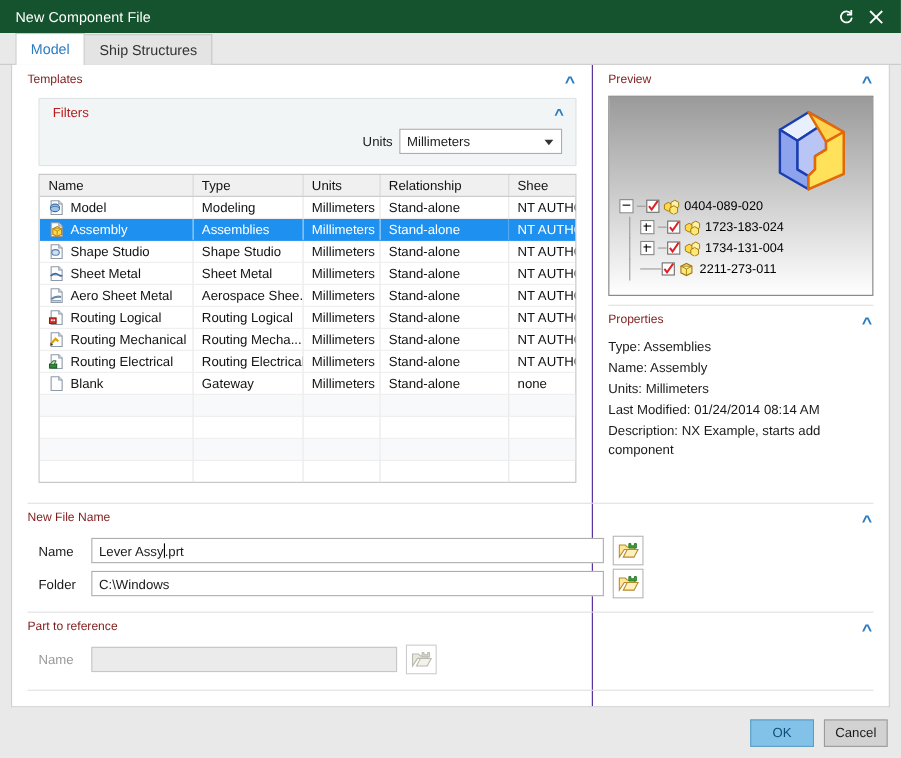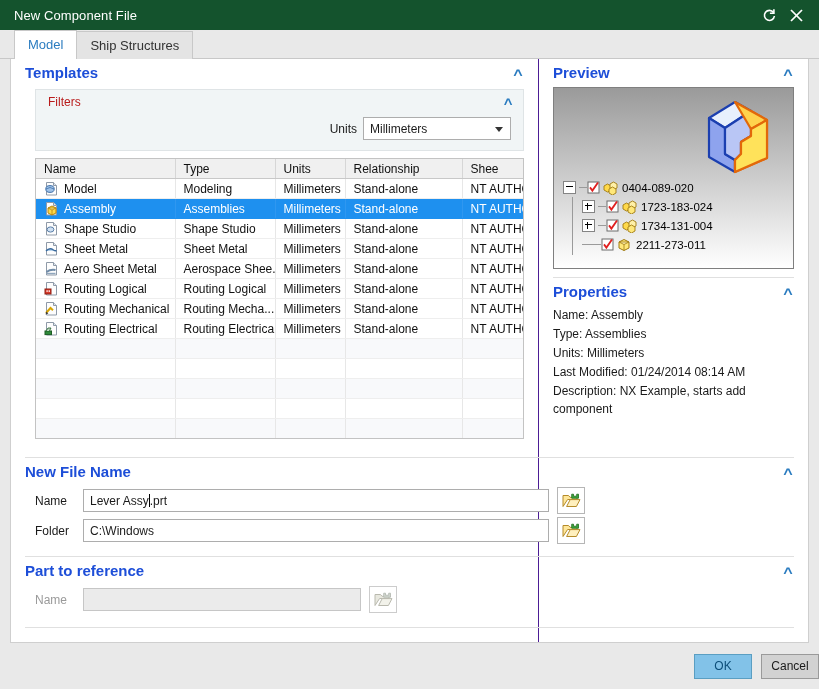--- a/index.html
+++ b/index.html
@@ -27,21 +27,21 @@
   .tab{height:27px;line-height:27px;padding:0 13px;font-size:13px;color:#333;background:#e4e4e4;border:1px solid #c8c8c8;border-bottom:none;position:relative;z-index:2;cursor:pointer;margin-right:-1px;}
   .tab.active{background:#ffffff;color:#2b7cc0;border-color:#c8c8c8;height:28px;line-height:28px;z-index:3;}
 
   
   .content{flex:1;background:#ffffff;margin:0 10px 0 10px;border:1px solid #cfcfcf;border-top:none;overflow:hidden;position:relative;display:flex;}
   .left-col{width:527px;flex:none;padding:0;}
   .right-col{flex:1;border-left:1px solid #4c1d95;}
 
   
   .sec-head{display:flex;align-items:center;height:26px;padding:0 0 0 14px;}
-  .sec-head .lbl{color:#1d4ed8;font-size:15px;flex:1;font-weight:bold;}
+  .sec-head .lbl{color:#7f1d1d;font-size:11px;flex:1;}
   .chev{color:#2b7cc0;font-size:13px;font-weight:bold;padding-right:14px;cursor:pointer;line-height:1;transform:scaleX(1.25);}
   .filters{margin:4px 14px 0 24px;border:1px solid #dfe4e6;background:#f1f5f6;padding:0;}
   .filters-head{display:flex;align-items:center;height:24px;padding-left:12px;}
   .filters-head .lbl{color:#b91c1c;font-size:12px;flex:1;}
   .filters-head .chev{padding-right:10px;font-size:12px;}
   .filters-body{display:flex;justify-content:flex-end;align-items:center;padding:3px 12px 10px 0;gap:6px;}
   .units-label{font-size:12px;color:#1a1a1a;}
   .combo{width:140px;height:21px;background:#fff;border:1px solid #adadad;display:flex;align-items:center;padding-left:6px;font-size:12px;position:relative;cursor:pointer;}
   .combo .caret{position:absolute;right:7px;top:50%;margin-top:-2px;width:0;height:0;border-left:4px solid transparent;border-right:4px solid transparent;border-top:5px solid #333;}
 
@@ -80,21 +80,21 @@
   .fldrow{display:flex;align-items:center;padding:3px 14px 0 24px;gap:8px;}
   .fldlabel{width:40px;font-size:12px;color:#1a1a1a;}
   .fldlabel.dim{color:#9a9a9a;}
   .txtinput{flex:none;width:458px;height:21px;border:1px solid #adadad;background:#fff;font-size:12px;display:flex;align-items:center;padding-left:6px;position:relative;}
   .txtinput.dim{background:#ebebeb;border-color:#c6c6c6;width:270px;}
   .caretbar{display:inline-block;width:1px;height:13px;background:#000;margin:0 0px;vertical-align:-2px;}
   .browse{width:26px;height:25px;border:1px solid #b6b6b6;background:#fff;display:flex;align-items:center;justify-content:center;cursor:pointer;flex:none;}
   .browse.dim{background:#fff;border-color:#cccccc;}
 
   
-  .footer{height:46px;flex:none;background:#e9e9e9;display:flex;align-items:center;justify-content:flex-end;padding-right:0;gap:9px;}
+  .footer{height:46px;flex:none;background:#e9e9e9;display:flex;align-items:center;justify-content:flex-end;padding-right:12px;gap:9px;}
   .btn{width:56px;height:23px;font-size:12px;display:flex;align-items:center;justify-content:center;border:1px solid #9a9a9a;cursor:pointer;}
   .btn.ok{background:#82c2e8;border-color:#5a9ec2;color:#0d4f7a;}
   .btn.cancel{background:#d2d2d2;border-color:#9a9a9a;color:#1a1a1a;}
 </style>
 </head>
 <body>
 
 <div class="dialog">
 
   <div class="titlebar">
@@ -291,20 +291,35 @@
                         <path d="M2 10 l2 -3 h3 l-1.6 3" fill="#bfd8c2" stroke="#1c5c24" stroke-width=".8"></path>
                       </svg></span>
                     <span>Routing Electrical</span>
                   </span>
                 </td>
                 <td>Routing Electrical</td>
                 <td>Millimeters</td>
                 <td>Stand-alone</td>
                 <td>NT AUTHO...</td>
               </tr>
+              <tr>
+                <td class="c-name">
+                  <span class="cellname">
+                    <span class="ricon"><svg width="15" height="15" viewBox="0 0 15 15">
+                        <path d="M2.5 1.5 h7 l3 3 v9.5 h-10z" fill="#fdfdfd" stroke="#8f9aa8" stroke-width="1"></path>
+                        <path d="M9.5 1.5 v3 h3" fill="#dfe6ef" stroke="#8f9aa8" stroke-width="1"></path>
+                      </svg></span>
+                    <span>Blank</span>
+                  </span>
+                </td>
+                <td>Gateway</td>
+                <td>Millimeters</td>
+                <td>Stand-alone</td>
+                <td>none</td>
+              </tr>
               <tr class="filler zebra">
                 <td></td>
                 <td></td>
                 <td></td>
                 <td></td>
                 <td></td>
               </tr>
               <tr class="filler">
                 <td></td>
                 <td></td>
@@ -424,22 +439,22 @@
             </div>
           </div>
       </div>
 
       <div class="divider"></div>
       <div class="sec-head">
         <div class="lbl">Properties</div>
         <div class="chev">˄</div>
       </div>
       <div class="props">
+          <div>Type: Assemblies</div>
           <div>Name: Assembly</div>
-          <div>Type: Assemblies</div>
           <div>Units: Millimeters</div>
           <div>Last Modified: 01/24/2014 08:14 AM</div>
           <div>Description: NX Example, starts add component</div>
         </div>
 
     </div>
 
     <div style="position:absolute;left:0;right:0;top:390px;">
 
       <div class="divider"></div>

